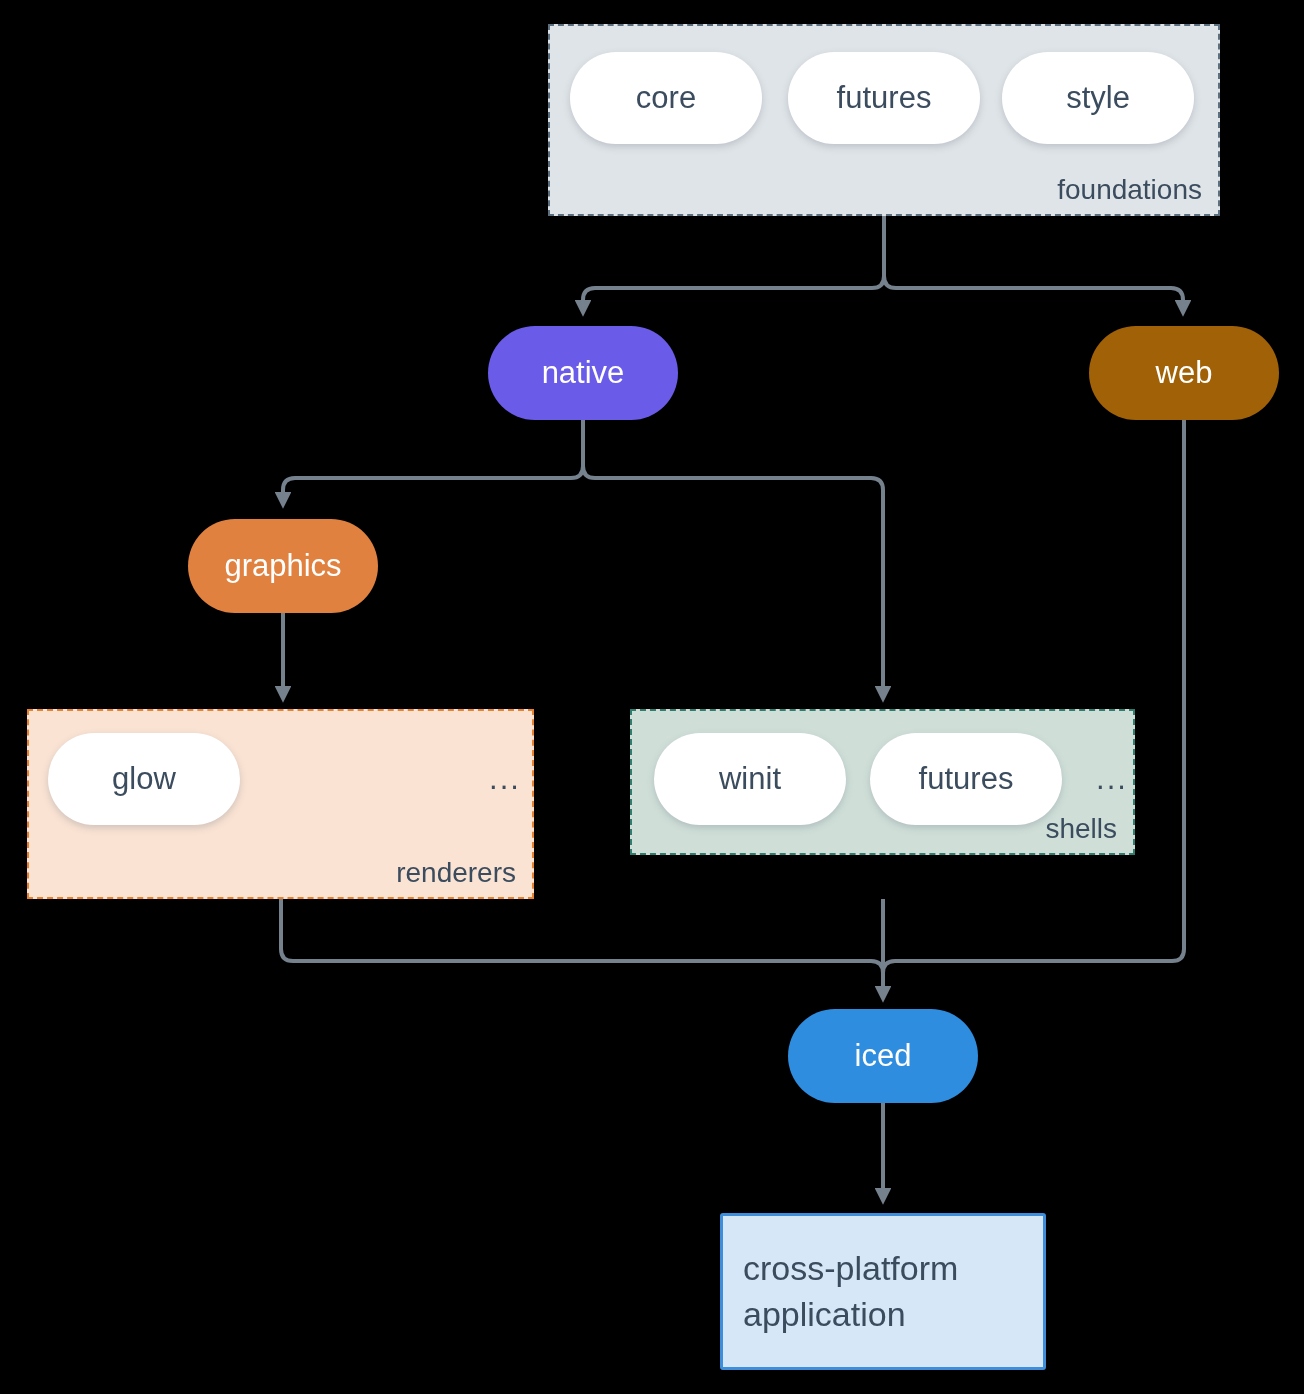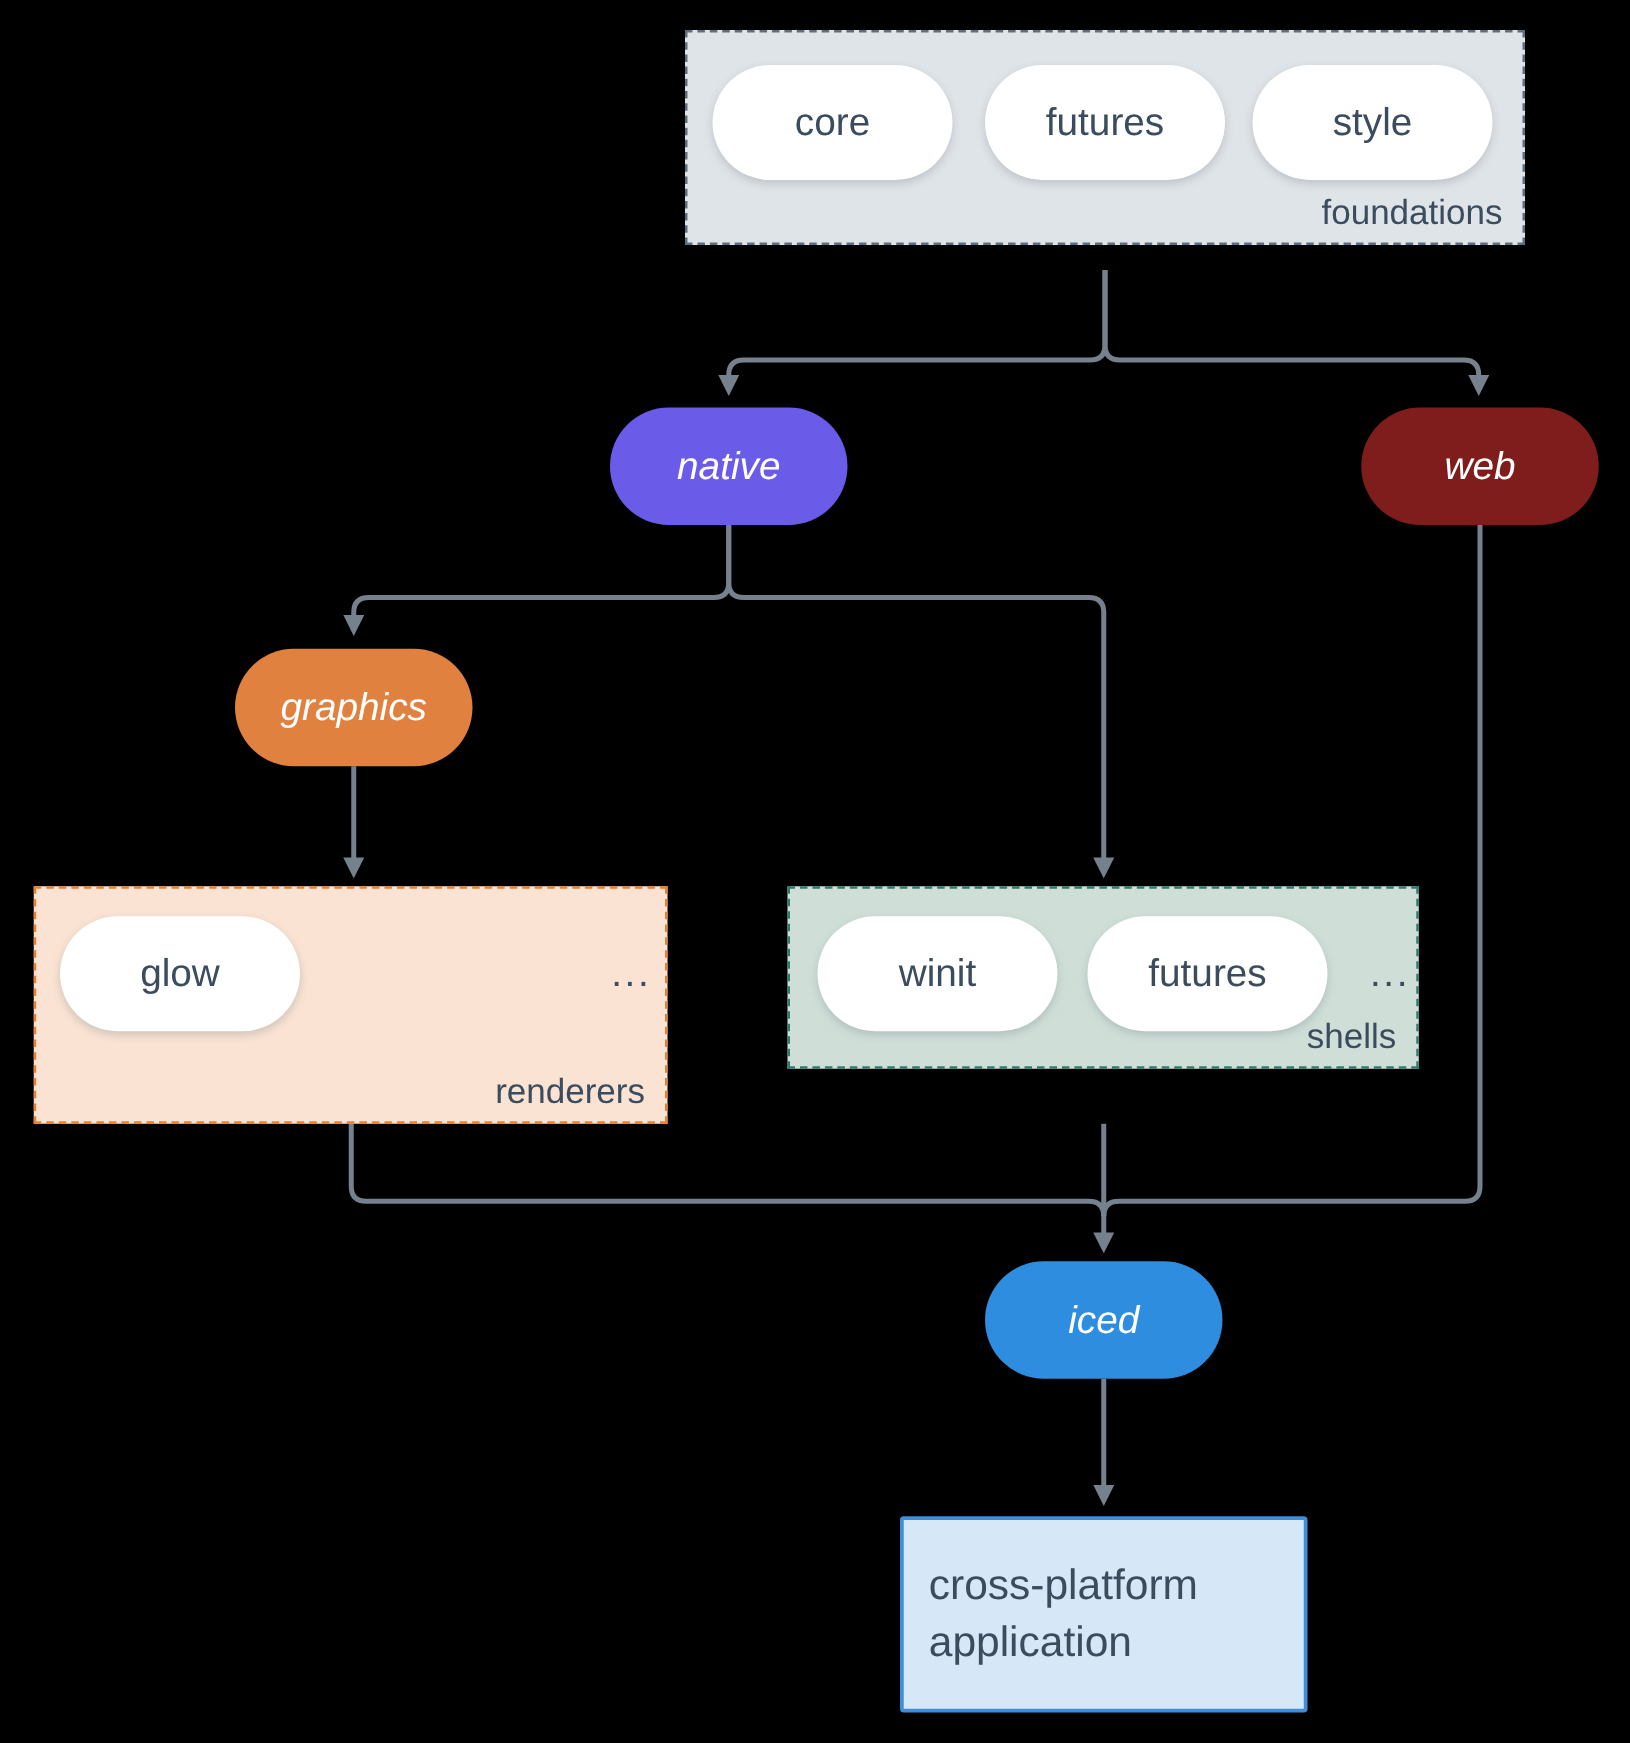--- a/index.html
+++ b/index.html
@@ -19,21 +19,21 @@
     position: absolute;
     left: 0; top: 0;
     pointer-events: none;
   }
   .group-box {
     position: absolute;
     box-sizing: border-box;
     border: 2px dashed;
   }
   .group-box.foundations {
-    left: 548px; top: 24px; width: 672px; height: 172px;
+    left: 548px; top: 24px; width: 672px; height: 192px;
     background: #DFE4E8;
     border-color: #5C6F7F;
   }
   .group-box.renderers {
     left: 27px; top: 709px; width: 507px; height: 190px;
     background: #FAE3D3;
     border-color: #E8822E;
   }
   .group-box.shells {
     left: 630px; top: 709px; width: 505px; height: 146px;
@@ -82,24 +82,23 @@
   .group-box.shells .ellipsis { left: 450px; }
   .node {
     position: absolute;
     width: 190px; height: 94px;
     display: flex;
     align-items: center;
     justify-content: center;
     border-radius: 47px;
     font-size: 31px;
     color: #FFFFFF;
-    font-style: italic;
   }
   .node.native   { left: 488px;  top: 326px;  background: #6A5BE9; }
-  .node.web      { left: 1089px; top: 326px;  background: #7f1d1d; text-align: center; }
+  .node.web      { left: 1089px; top: 326px;  background: #a16207; text-align: center; }
   .node.graphics { left: 188px;  top: 519px;  background: #E08140; }
   .node.iced     { left: 788px;  top: 1009px; background: #2E8DDE; }
   .app-box {
     position: absolute;
     left: 720px; top: 1213px;
     width: 326px; height: 157px;
     box-sizing: border-box;
     background: #D6E8F8;
     border: 3px solid #3E8EDC;
     border-radius: 3px;

